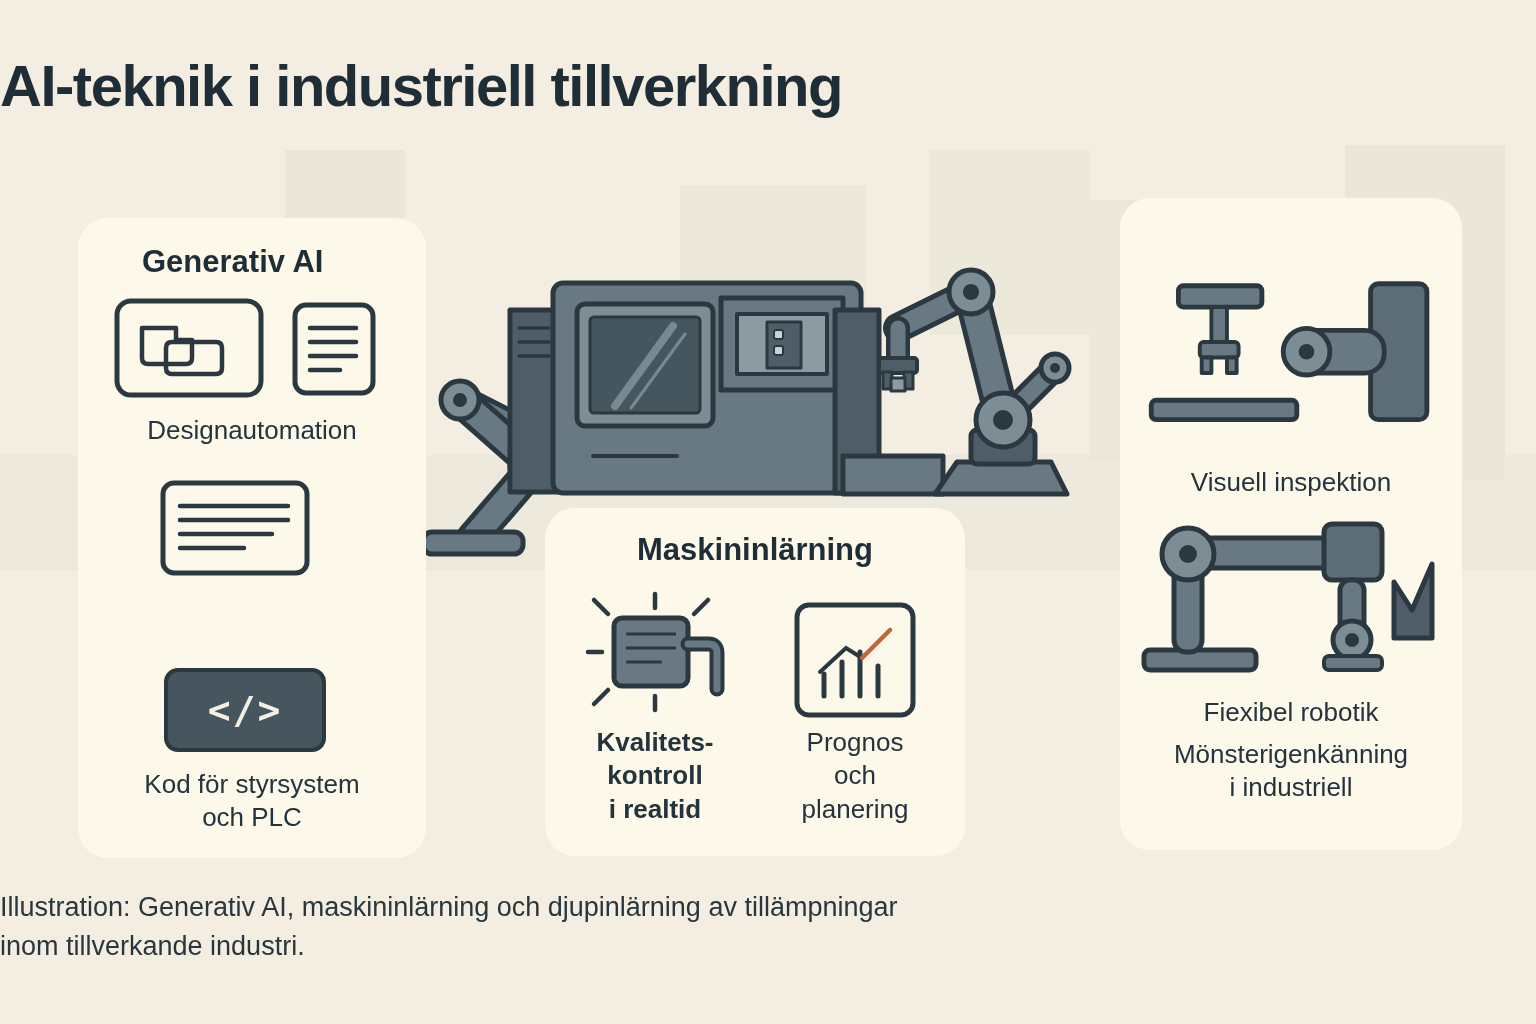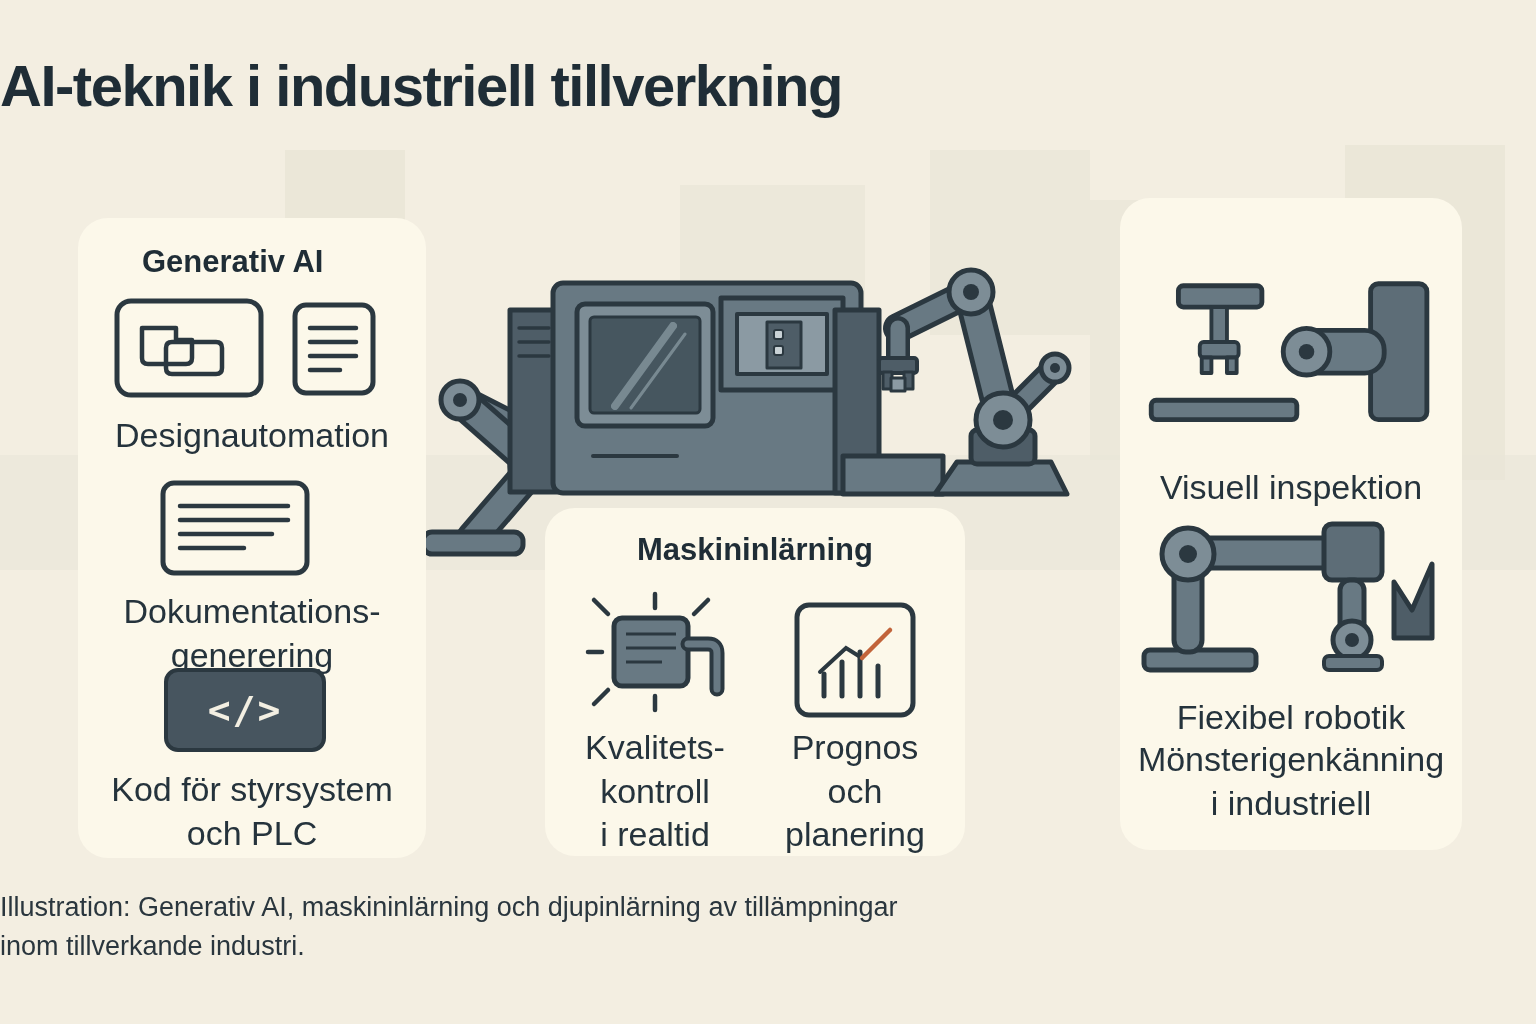--- a/index.html
+++ b/index.html
@@ -23,21 +23,21 @@
   .panel {
     position:absolute; background:#fcf8ea; border-radius:30px; z-index:2;
   }
   #panel-generativ { left:78px;  top:218px; width:348px; height:640px; }
   #panel-maskin    { left:545px; top:508px; width:420px; height:348px; }
   #panel-djup      { left:1120px;top:198px; width:342px; height:652px; }
 
   .panel-title { position:absolute; font-size:31px; font-weight:700; color:#1f2d36; }
   .label {
     position:absolute; width:100%; text-align:center;
-    font-size:34px; line-height:1.28; color:#25333c; white-space:pre-line;
+    font-size:26px; line-height:1.28; color:#25333c; white-space:pre-line;
   }
   .icon { position:absolute; }
 
   .code-chip {
     position:absolute; left:86px; top:450px; width:162px; height:84px;
     background:#47555f; border:4px solid #2b3840; border-radius:14px;
     display:flex; align-items:center; justify-content:center;
   }
   .code-chip span {
     font-family:"DejaVu Sans Mono", monospace; font-weight:700;
@@ -146,22 +146,20 @@
   <div class="label" style="top:196px;">Designautomation</div>
 
   <svg class="icon" style="left:82px; top:262px;" width="150" height="96" viewBox="0 0 150 96">
     <rect x="3" y="3" width="144" height="90" rx="11" fill="#fcf8ea" stroke="#2b3840" stroke-width="5"></rect>
     <line x1="20" y1="26" x2="128" y2="26" stroke="#2b3840" stroke-width="4.5" stroke-linecap="round"></line>
     <line x1="20" y1="40" x2="128" y2="40" stroke="#2b3840" stroke-width="4.5" stroke-linecap="round"></line>
     <line x1="20" y1="54" x2="112" y2="54" stroke="#2b3840" stroke-width="4.5" stroke-linecap="round"></line>
     <line x1="20" y1="68" x2="84" y2="68" stroke="#2b3840" stroke-width="4.5" stroke-linecap="round"></line>
   </svg>
 
-  <div class="label" style="top:372px;">Dokumentations-
-generering</div>
 
   <div class="code-chip">
     <span>&lt;/&gt;</span>
   </div>
 
   <div class="label" style="top:550px;">Kod för styrsystem
 och PLC</div>
 </div>
 
 <div class="panel" id="panel-maskin">
@@ -189,21 +187,21 @@
     <g stroke="#2b3840" stroke-width="5" stroke-linecap="round">
       <line x1="30" y1="94" x2="30" y2="72"></line>
       <line x1="48" y1="94" x2="48" y2="60"></line>
       <line x1="66" y1="94" x2="66" y2="50"></line>
       <line x1="84" y1="94" x2="84" y2="64"></line>
     </g>
     <polyline points="26,70 52,46 68,56" fill="none" stroke="#2b3840" stroke-width="4" stroke-linecap="round"></polyline>
     <polyline points="68,56 96,28" fill="none" stroke="#c2643a" stroke-width="4.5" stroke-linecap="round"></polyline>
   </svg>
 
-  <div class="label" style="left:10px; top:218px; width:200px;">Kvalitets-
+  <div class="label" style="left:10px; top:218px; width:200px;font-weight:bold;">Kvalitets-
 kontroll
 i realtid</div>
   <div class="label" style="left:220px; top:218px; width:180px;">Prognos
 och
 planering</div>
 </div>
 
 <div class="panel" id="panel-djup">
 
   <svg class="icon" style="left:21px; top:78px;" width="300" height="165" viewBox="0 0 300 170">

